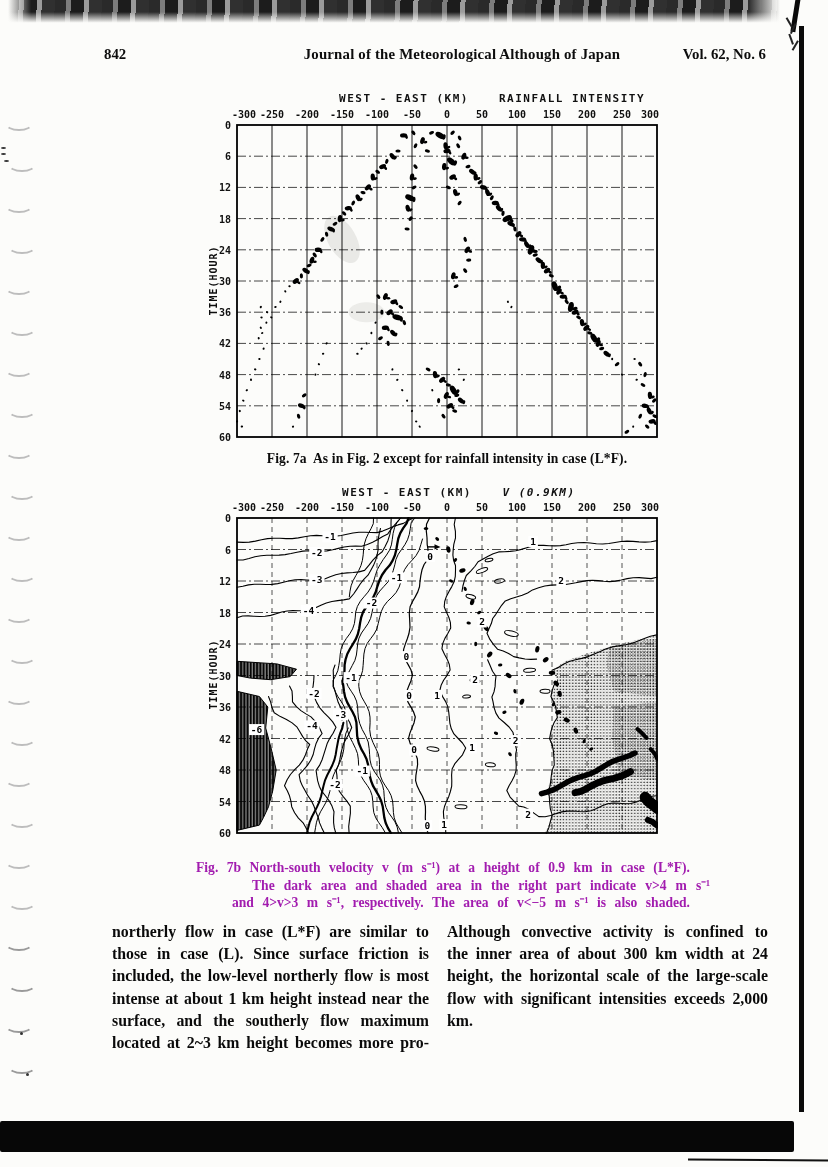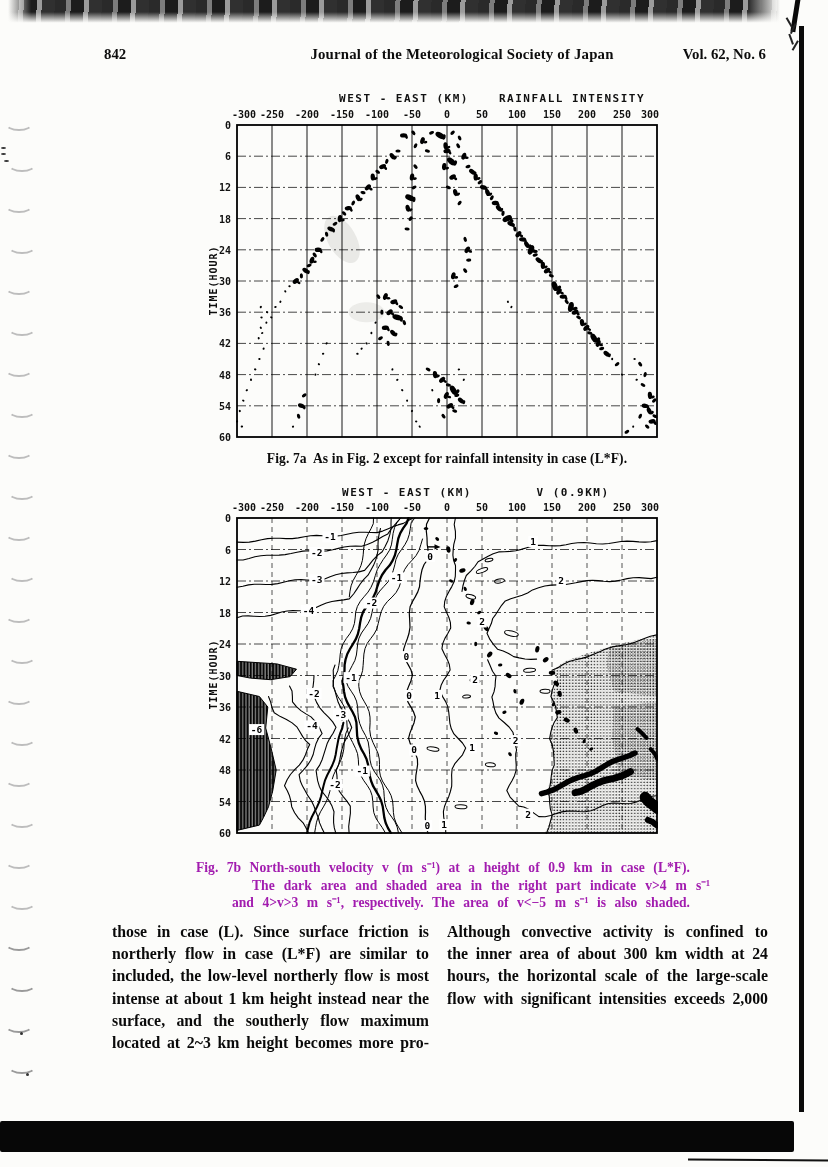--- a/index.html
+++ b/index.html
@@ -88,21 +88,21 @@
       <div class="margin-squiggle" style="left: 792px; top: 24px; transform: rotate(25deg);"></div>
       <div class="margin-squiggle" style="left: 790px; top: 33px; transform: rotate(-20deg);"></div>
       <div class="margin-squiggle" style="left: 794px; top: 41px; transform: rotate(30deg);"></div>
       <div class="speck" style="left: 1px; top: 147px; width: 5px; height: 2px;"></div>
       <div class="speck" style="left: 1px; top: 153px; width: 5px; height: 2px;"></div>
       <div class="speck" style="left: 4px; top: 160px; width: 5px; height: 2px;"></div>
     </div>
 
   <div class="hdr">
     <div class="pnum">842</div>
-    <div class="jtitle">Journal of the Meteorological Society of Japan</div>
+    <div class="jtitle">Journal of the Meteorological Although of Japan</div>
     <div class="vol">Vol. 62, No. 6</div>
   </div>
 
   <div>
     <div class="ft" style="left:404px;top:92px;">WEST - EAST (KM)</div>
     <div class="ft" style="left:572px;top:92px;">RAINFALL INTENSITY</div>
     <div class="ylab" style="left:159px;top:274px;">TIME(HOUR)</div>
     <div id="xta">
         <div class="xtick" style="left: 228px; top: 109px; width: 32px; text-align: center;">-300</div>
         <div class="xtick" style="left: 256px; top: 109px; width: 32px; text-align: center;">-250</div>
@@ -403,21 +403,21 @@
         <ellipse cx="389.9" cy="306.8" rx="2.6" ry="1.6" fill="#000" transform="rotate(148 389.9 306.8)"></ellipse>
         <ellipse cx="417.9" cy="291.2" rx="2.6" ry="1.6" fill="#000" transform="rotate(21 417.9 291.2)"></ellipse>
         <ellipse cx="270.9" cy="176.8" rx="1.2" ry="1" fill="#000" transform="rotate(74 270.9 176.8)"></ellipse>
         <ellipse cx="274.4" cy="182" rx="1.2" ry="1" fill="#000" transform="rotate(127 274.4 182)"></ellipse>
       </svg>
     <div class="cap capa">Fig. 7a  As in Fig. 2 except for rainfall intensity in case (L*F).</div>
   </div>
 
   <div>
     <div class="ft" style="left:407px;top:486px;">WEST - EAST (KM)</div>
-    <div class="ft" style="left:573px;top:486px;">V (0.9KM)</div>
+    <div class="ft" style="left:539px;top:486px;font-style:italic;">V (0.9KM)</div>
     <div class="ylab" style="left:159px;top:668px;">TIME(HOUR)</div>
     <div id="xtb">
         <div class="xtick" style="left: 228px; top: 502px; width: 32px; text-align: center;">-300</div>
         <div class="xtick" style="left: 256px; top: 502px; width: 32px; text-align: center;">-250</div>
         <div class="xtick" style="left: 291px; top: 502px; width: 32px; text-align: center;">-200</div>
         <div class="xtick" style="left: 326px; top: 502px; width: 32px; text-align: center;">-150</div>
         <div class="xtick" style="left: 361px; top: 502px; width: 32px; text-align: center;">-100</div>
         <div class="xtick" style="left: 396px; top: 502px; width: 32px; text-align: center;">-50</div>
         <div class="xtick" style="left: 431px; top: 502px; width: 32px; text-align: center;">0</div>
         <div class="xtick" style="left: 466px; top: 502px; width: 32px; text-align: center;">50</div>
@@ -607,27 +607,28 @@
         <text x="190.4" y="311.04999999999995" text-anchor="middle" font-family="DejaVu Sans Mono, monospace" font-size="9.5" font-weight="bold" fill="#000">0</text>
         <rect x="202.39999999999998" y="301.1" width="9.6" height="11" fill="#fff"></rect>
         <text x="207.2" y="310" text-anchor="middle" font-family="DejaVu Sans Mono, monospace" font-size="9.5" font-weight="bold" fill="#000">1</text>
       </svg>
     <div class="capb-line" style="left:196px;top:857px;width:494px;">Fig. 7b  North-south velocity v (m s⁻¹) at a height of 0.9 km in case (L*F).</div>
     <div class="capb-line" style="left:232px;top:874.5px;width:458px;margin-left:20px;">The dark area and shaded area in the right part indicate v&gt;4 m s⁻¹</div>
     <div class="capb-line" style="left:232px;top:892px;width:458px;">and 4&gt;v&gt;3 m s⁻¹, respectively.  The area of v&lt;−5 m s⁻¹ is also shaded.</div>
   </div>
 
   <div class="col" id="colL" style="left:112px;width:317px;">
+      <div class="bodyline">northerly flow in case (L*F) are similar to</div>
       <div class="bodyline">those in case (L).  Since surface friction is</div>
-      <div class="bodyline">northerly flow in case (L*F) are similar to</div>
       <div class="bodyline">included, the low-level northerly flow is most</div>
       <div class="bodyline">intense at about 1 km height instead near the</div>
       <div class="bodyline">surface, and the southerly flow maximum</div>
       <div class="bodyline">located at 2~3 km height becomes more pro-</div>
     </div>
   <div class="col" id="colR" style="left:447px;width:321px;">
       <div class="bodyline">Although convective activity is confined to</div>
       <div class="bodyline">the inner area of about 300 km width at 24</div>
-      <div class="bodyline">hours, the horizontal scale of the large-scale</div>
+      <div class="bodyline">height, the horizontal scale of the large-scale</div>
       <div class="bodyline">flow with significant intensities exceeds 2,000</div>
+      <div class="bodyline short">km.</div>
     </div>
 
 </div>
 
 </body></html>

